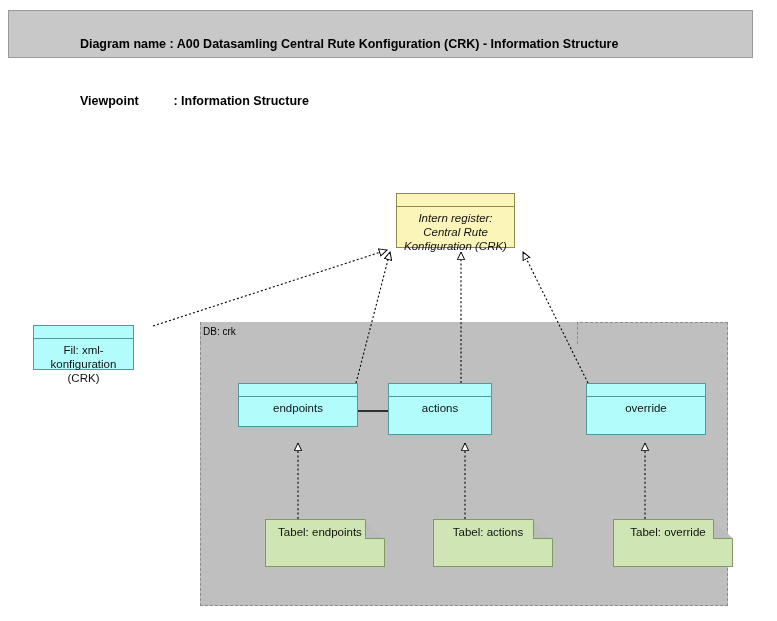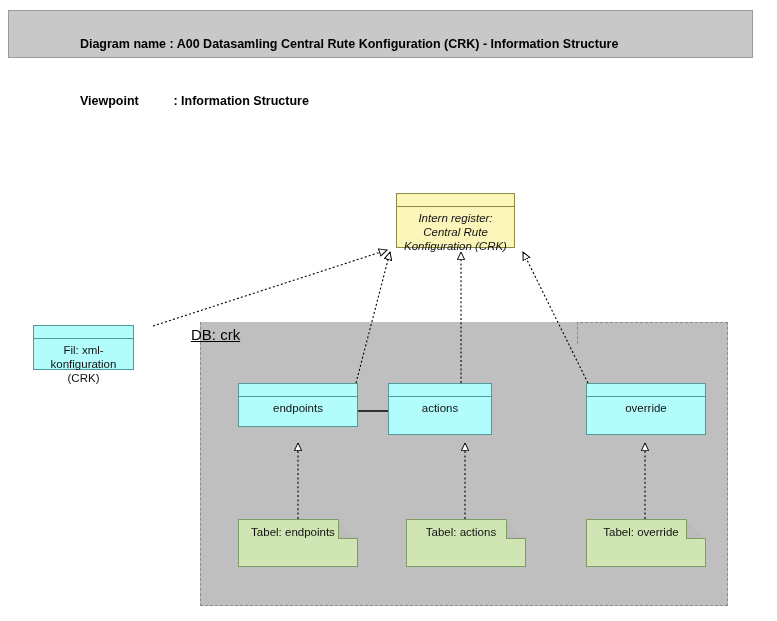--- a/index.html
+++ b/index.html
@@ -71,26 +71,25 @@
   #db-container-mask {
     position: absolute;
     left: 201px;
     top: 322px;
     width: 376px;
     height: 21px;
     background: #bfbfbf;
   }
   #db-container-label {
     position: absolute;
-    left: 191px;
+    left: 203px;
     top: 326px;
-    font-size: 15px;
+    font-size: 10px;
     color: #000000;
     white-space: nowrap;
-    text-decoration: underline;
   }
 
   
   .node {
     position: absolute;
     box-sizing: border-box;
     border: 1px solid #6f6f6f;
   }
   .node .strip {
     height: 13px;
@@ -109,20 +108,21 @@
   .node.obj-yellow { background: #fbf5ba; border-color: #8d8a4a; font-style: italic; }
   .node.obj-yellow .strip { border-bottom-color: #8d8a4a; }
 
   .node.obj-cyan { background: #b3fcfc; border-color: #4f9a9a; }
   .node.obj-cyan .strip { border-bottom-color: #4f9a9a; }
 
   
   .artifact {
     position: absolute;
     box-sizing: border-box;
+    margin-left: 27px;
   }
   .artifact .body {
     position: absolute;
     inset: 0;
     background: #cfe5b4;
     border: 1px solid #7f9a62;
     box-sizing: border-box;
     clip-path: polygon(0 0, calc(100% - 20px) 0, 100% 20px, 100% 100%, 0 100%);
   }
   .artifact .fold {

